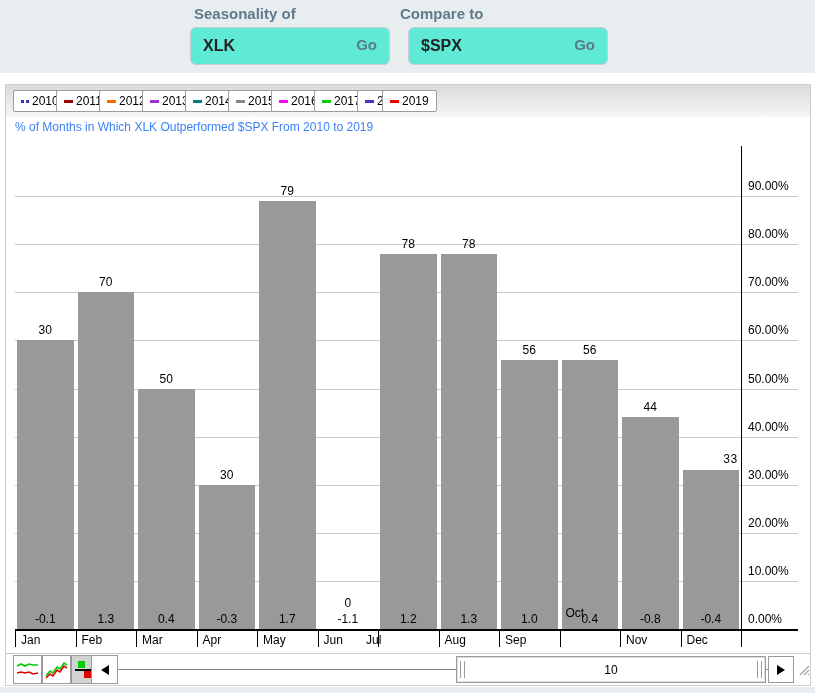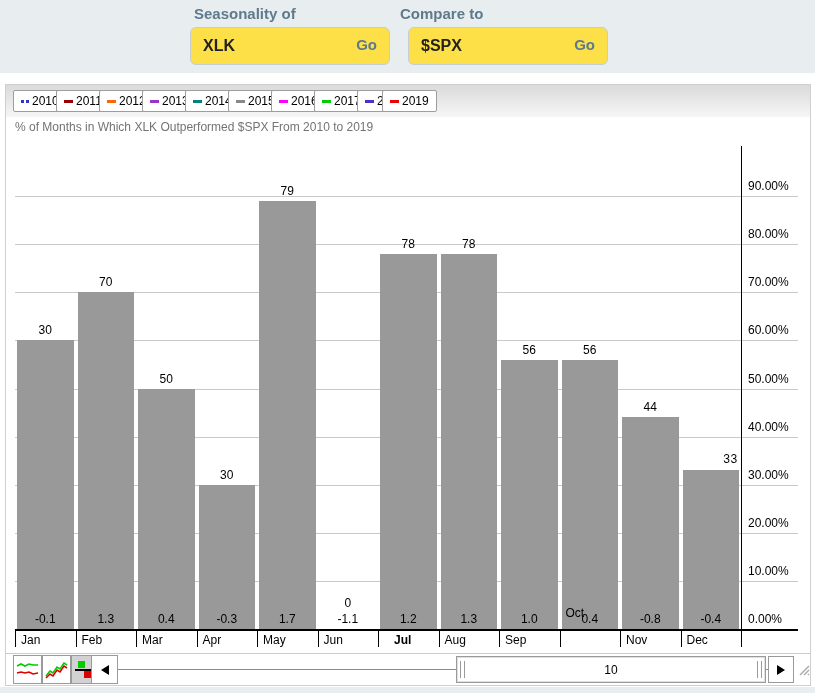--- a/index.html
+++ b/index.html
@@ -14,21 +14,21 @@
   .header {
     position:absolute; left:0; top:0; width:815px; height:73px;
     background:#e8edf0;
   }
   .field-label {
     position:absolute; top:5px;
     font-size:15px; font-weight:bold; color:#5e7a8b;
   }
   .symbol-box {
     position:absolute; top:27px; width:200px; height:38px;
-    background:#fde047; border:1px solid #c6cdd4; border-radius:6px;
+    background:#5eead4; border:1px solid #c6cdd4; border-radius:6px;
   }
   .symbol-box input {
     position:absolute; left:12px; top:7px; width:140px; height:22px;
     border:none; outline:none;
     font-family:"Liberation Sans", sans-serif;
     font-size:16px; font-weight:bold; color:#222;
     background:transparent;
   }
   .go-btn {
     position:absolute; right:12px; top:8px;
@@ -50,21 +50,21 @@
     background:#ffffff; border:1px solid #9d9d9d; border-radius:2px;
     font-size:12px; color:#000;
     display:inline-flex; align-items:center; gap:3px;
     padding:0 7px; cursor:pointer; white-space:nowrap;
   }
   .marker { display:inline-flex; align-items:center; gap:2px; }
   .marker .dash { width:9px; height:3px; }
   .marker .dot { width:3px; height:3px; }
   .chart-title {
     position:absolute; left:9px; top:35px;
-    font-size:12px; color:#737373;
+    font-size:12px; color:#3b82f6;
   }
   .gridline { position:absolute; height:1px; background:#c9c9c9; }
   .baseline { position:absolute; height:2px; background:#000; }
   .y-axis-line { position:absolute; width:1px; background:#000; }
   .ytick { position:absolute; font-size:12px; color:#000; }
   .bar { position:absolute; background:#999999; }
   .val-label, .avg-label {
     position:absolute; font-size:12px; color:#000; text-align:center;
   }
   .month-label { position:absolute; font-size:12px; color:#000; }
@@ -235,21 +235,21 @@
       <div class="avg-label" style="position: absolute; left: 251px; top: 527px; width: 60.5px;">1.7</div>
       <div class="month-label" style="position: absolute; left: 257px; top: 548px;">May</div>
       <div class="month-tick" style="position: absolute; left: 251px; top: 544px;"></div>
       <div class="val-label" style="position: absolute; left: 311.5px; top: 511px; width: 60.5px;">0</div>
       <div class="avg-label" style="position: absolute; left: 311.5px; top: 527px; width: 60.5px;">-1.1</div>
       <div class="month-label" style="position: absolute; left: 317.5px; top: 548px;">Jun</div>
       <div class="month-tick" style="position: absolute; left: 311.5px; top: 544px;"></div>
       <div class="bar" style="position: absolute; left: 374px; top: 168.82px; width: 56.5px; height: 375.18px; background: rgb(153, 153, 153);"></div>
       <div class="val-label" style="position: absolute; left: 372px; top: 151.82px; width: 60.5px;">78</div>
       <div class="avg-label" style="position: absolute; left: 372px; top: 527px; width: 60.5px;">1.2</div>
-      <div class="month-label" style="position: absolute; left: 388px; top: 548px; font-weight: bold;">Jul</div>
+      <div class="month-label" style="position: absolute; left: 360px; top: 548px;">Jul</div>
       <div class="month-tick" style="position: absolute; left: 372px; top: 544px;"></div>
       <div class="bar" style="position: absolute; left: 434.5px; top: 168.82px; width: 56.5px; height: 375.18px; background: rgb(153, 153, 153);"></div>
       <div class="val-label" style="position: absolute; left: 432.5px; top: 151.82px; width: 60.5px;">78</div>
       <div class="avg-label" style="position: absolute; left: 432.5px; top: 527px; width: 60.5px;">1.3</div>
       <div class="month-label" style="position: absolute; left: 438.5px; top: 548px;">Aug</div>
       <div class="month-tick" style="position: absolute; left: 432.5px; top: 544px;"></div>
       <div class="bar" style="position: absolute; left: 495px; top: 274.64px; width: 56.5px; height: 269.36px; background: rgb(153, 153, 153);"></div>
       <div class="val-label" style="position: absolute; left: 493px; top: 257.64px; width: 60.5px;">56</div>
       <div class="avg-label" style="position: absolute; left: 493px; top: 527px; width: 60.5px;">1.0</div>
       <div class="month-label" style="position: absolute; left: 499px; top: 548px;">Sep</div>

